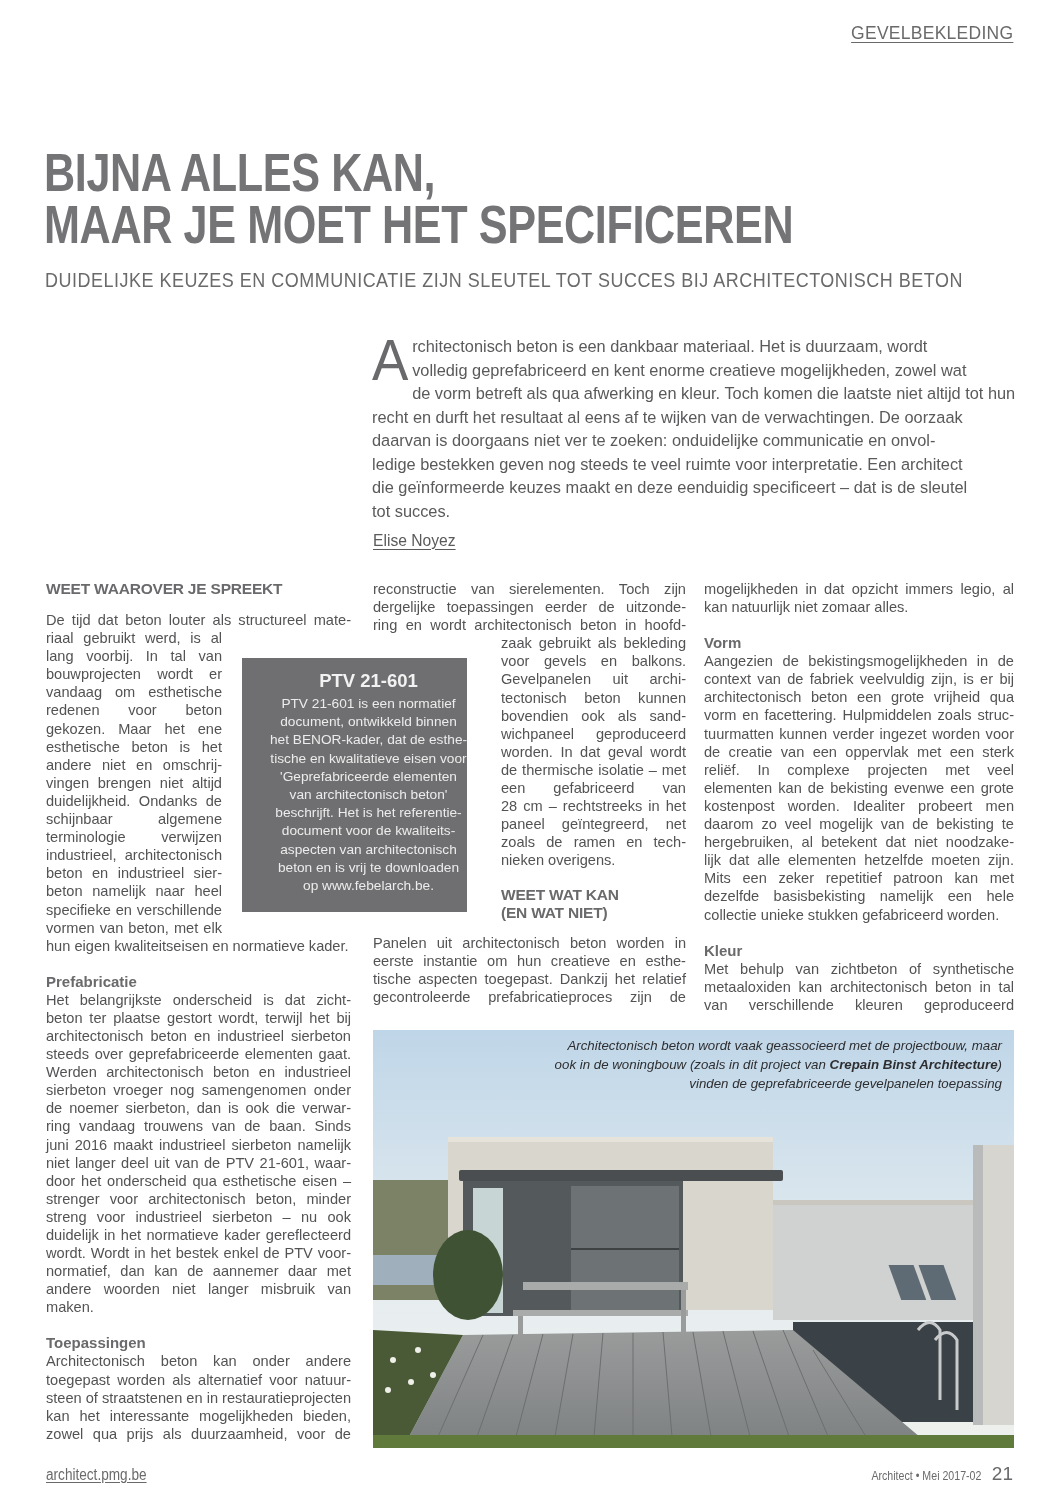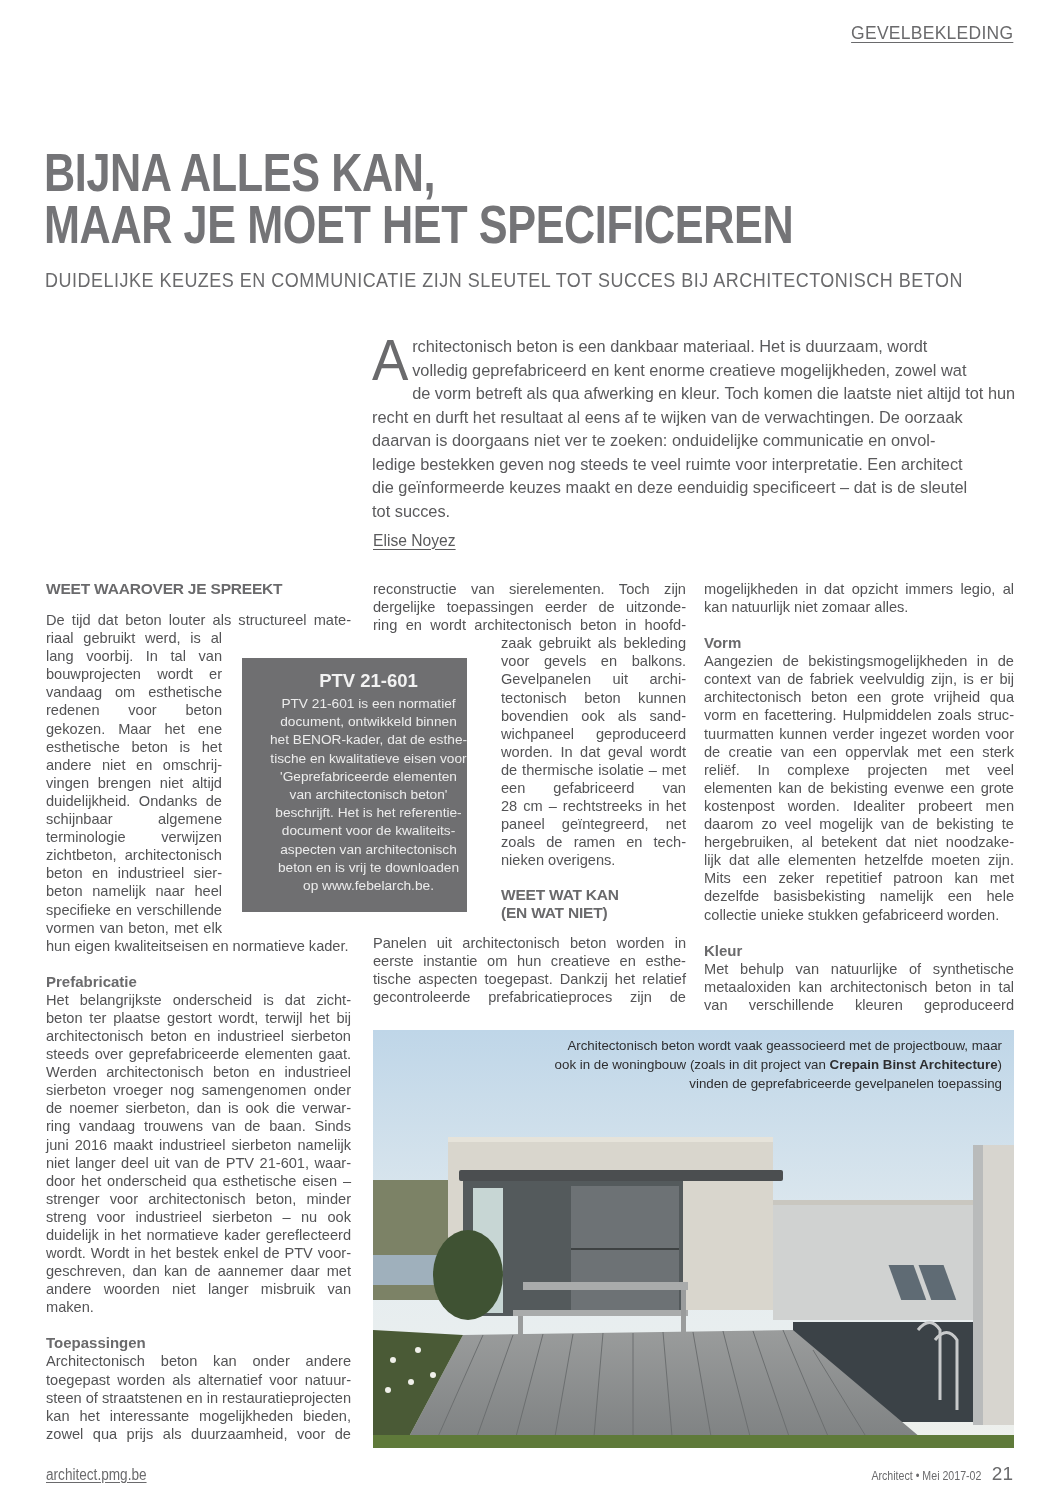--- a/index.html
+++ b/index.html
@@ -61,21 +61,21 @@
   }
   .sidebar-box .box-title { font-size: 18.5px; font-weight: bold; color: #f2f2f2; margin-bottom: 3px; }
   .sidebar-box .box-line { display: block; font-size: 13.7px; line-height: 18.2px; white-space: nowrap; }
 
   .photo {
     position: absolute; left: 373px; top: 1030px; width: 641px; height: 418px; overflow: hidden;
     background: linear-gradient(180deg, #c9ddeb 0%, #dfe9ee 30%, #eef0ec 45%, #cfd3cf 52%, #8f8f8c 65%, #7f8283 100%);
   }
   .photo .caption {
     position: absolute; right: 12px; top: 6px; text-align: right;
-    font-size: 13.3px; line-height: 19px; color: #2e2e30;
+    font-style: italic; font-size: 13.3px; line-height: 19px; color: #2e2e30;
   }
   .photo .caption .cline { display: block; white-space: nowrap; }
   .photo .caption b { font-weight: bold; text-align: center; }
 
   .footer-left {
     position: absolute; left: 46px; top: 1466px;
     font-size: 16px; color: #6a6a6c; text-decoration: underline; text-underline-offset: 2px;
     transform: scaleX(0.85); transform-origin: left top;
   }
   .footer-right {
@@ -119,21 +119,21 @@
     <span class="ln">bouwprojecten wordt er</span>
     <span class="ln">vandaag om esthetische</span>
     <span class="ln">redenen voor beton</span>
     <span class="ln">gekozen. Maar het ene</span>
     <span class="ln">esthetische beton is het</span>
     <span class="ln">andere niet en omschrij-</span>
     <span class="ln">vingen brengen niet altijd</span>
     <span class="ln">duidelijkheid. Ondanks de</span>
     <span class="ln">schijnbaar algemene</span>
     <span class="ln">terminologie verwijzen</span>
-    <span class="ln">zichtbeton, architectonisch</span>
+    <span class="ln">industrieel, architectonisch</span>
     <span class="ln">beton en industrieel sier-</span>
     <span class="ln">beton namelijk naar heel</span>
     <span class="ln">specifieke en verschillende</span>
     <span class="ln">vormen van beton, met elk</span>
   </div>
   <span class="ln last">hun eigen kwaliteitseisen en normatieve kader.</span>
   <div class="gap"></div>
   <h4>Prefabricatie</h4>
   <span class="ln">Het belangrijkste onderscheid is dat zicht-</span>
   <span class="ln">beton ter plaatse gestort wordt, terwijl het bij</span>
@@ -143,21 +143,21 @@
   <span class="ln">sierbeton vroeger nog samengenomen onder</span>
   <span class="ln">de noemer sierbeton, dan is ook die verwar-</span>
   <span class="ln">ring vandaag trouwens van de baan. Sinds</span>
   <span class="ln">juni 2016 maakt industrieel sierbeton namelijk</span>
   <span class="ln">niet langer deel uit van de PTV 21-601, waar-</span>
   <span class="ln">door het onderscheid qua esthetische eisen –</span>
   <span class="ln">strenger voor architectonisch beton, minder</span>
   <span class="ln">streng voor industrieel sierbeton – nu ook</span>
   <span class="ln">duidelijk in het normatieve kader gereflecteerd</span>
   <span class="ln">wordt. Wordt in het bestek enkel de PTV voor-</span>
-  <span class="ln">geschreven, dan kan de aannemer daar met</span>
+  <span class="ln">normatief, dan kan de aannemer daar met</span>
   <span class="ln">andere woorden niet langer misbruik van</span>
   <span class="ln last">maken.</span>
   <div class="gap"></div>
   <h4>Toepassingen</h4>
   <span class="ln">Architectonisch beton kan onder andere</span>
   <span class="ln">toegepast worden als alternatief voor natuur-</span>
   <span class="ln">steen of straatstenen en in restauratieprojecten</span>
   <span class="ln">kan het interessante mogelijkheden bieden,</span>
   <span class="ln">zowel qua prijs als duurzaamheid, voor de</span>
 </div>
@@ -223,21 +223,21 @@
   <span class="ln">elementen kan de bekisting evenwe een grote</span>
   <span class="ln">kostenpost worden. Idealiter probeert men</span>
   <span class="ln">daarom zo veel mogelijk van de bekisting te</span>
   <span class="ln">hergebruiken, al betekent dat niet noodzake-</span>
   <span class="ln">lijk dat alle elementen hetzelfde moeten zijn.</span>
   <span class="ln">Mits een zeker repetitief patroon kan met</span>
   <span class="ln">dezelfde basisbekisting namelijk een hele</span>
   <span class="ln last">collectie unieke stukken gefabriceerd worden.</span>
   <div class="gap"></div>
   <h4>Kleur</h4>
-  <span class="ln">Met behulp van natuurlijke of synthetische</span>
+  <span class="ln">Met behulp van zichtbeton of synthetische</span>
   <span class="ln">metaaloxiden kan architectonisch beton in tal</span>
   <span class="ln">van verschillende kleuren geproduceerd</span>
 </div>
 
 <div class="photo">
   <svg width="641" height="418" viewBox="0 0 641 418" style="position:absolute;left:0;top:0">
     <defs>
       <linearGradient id="sky" x1="0" y1="0" x2="0" y2="1">
         <stop offset="0" stop-color="#bfd6e8"></stop>
         <stop offset="0.6" stop-color="#e6edf0"></stop>

